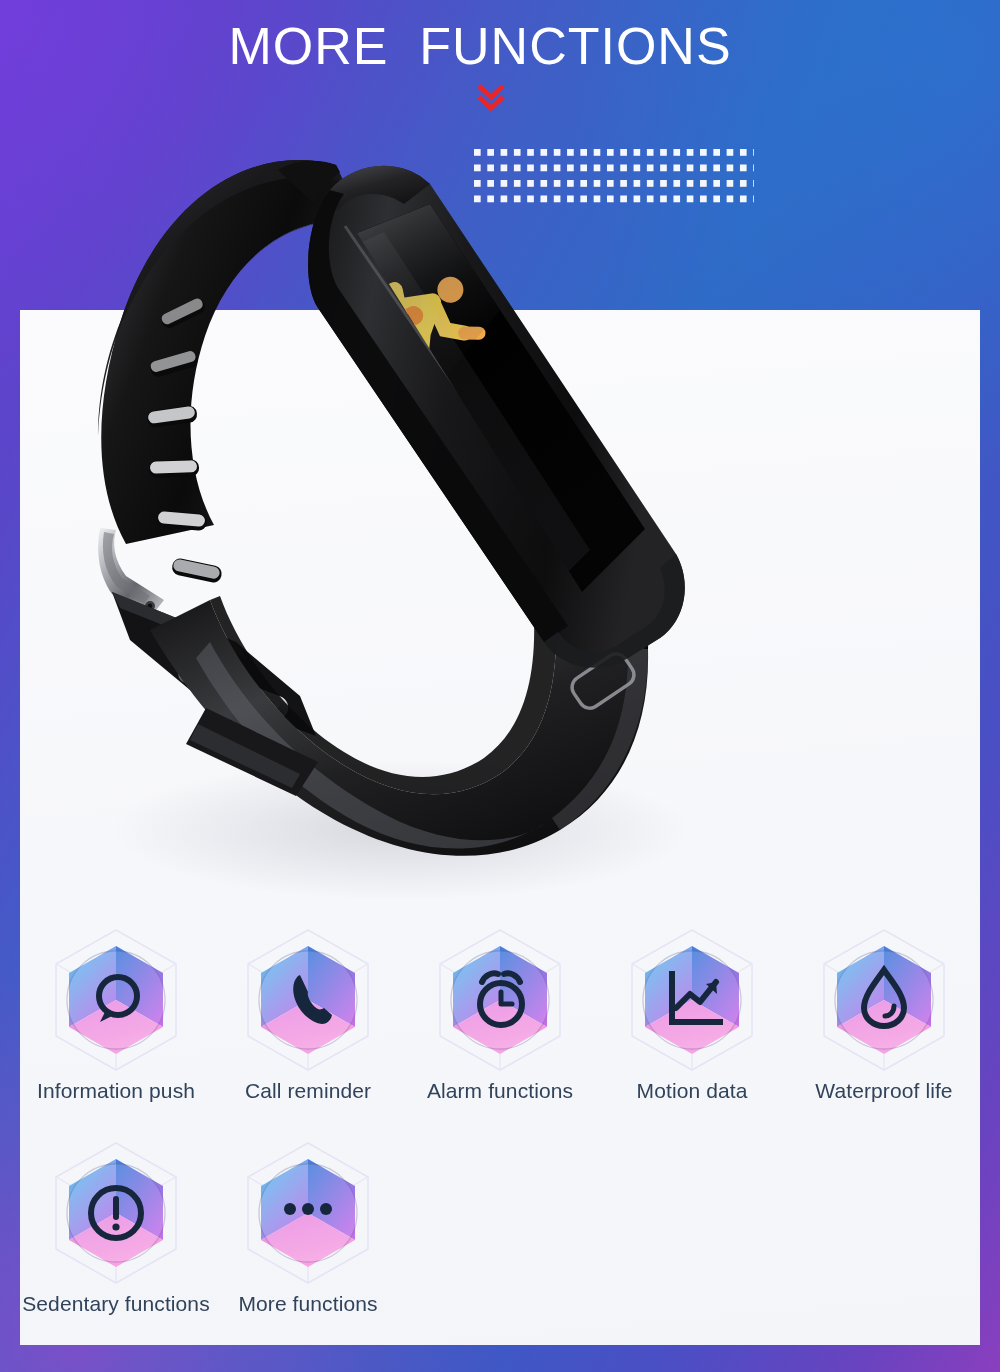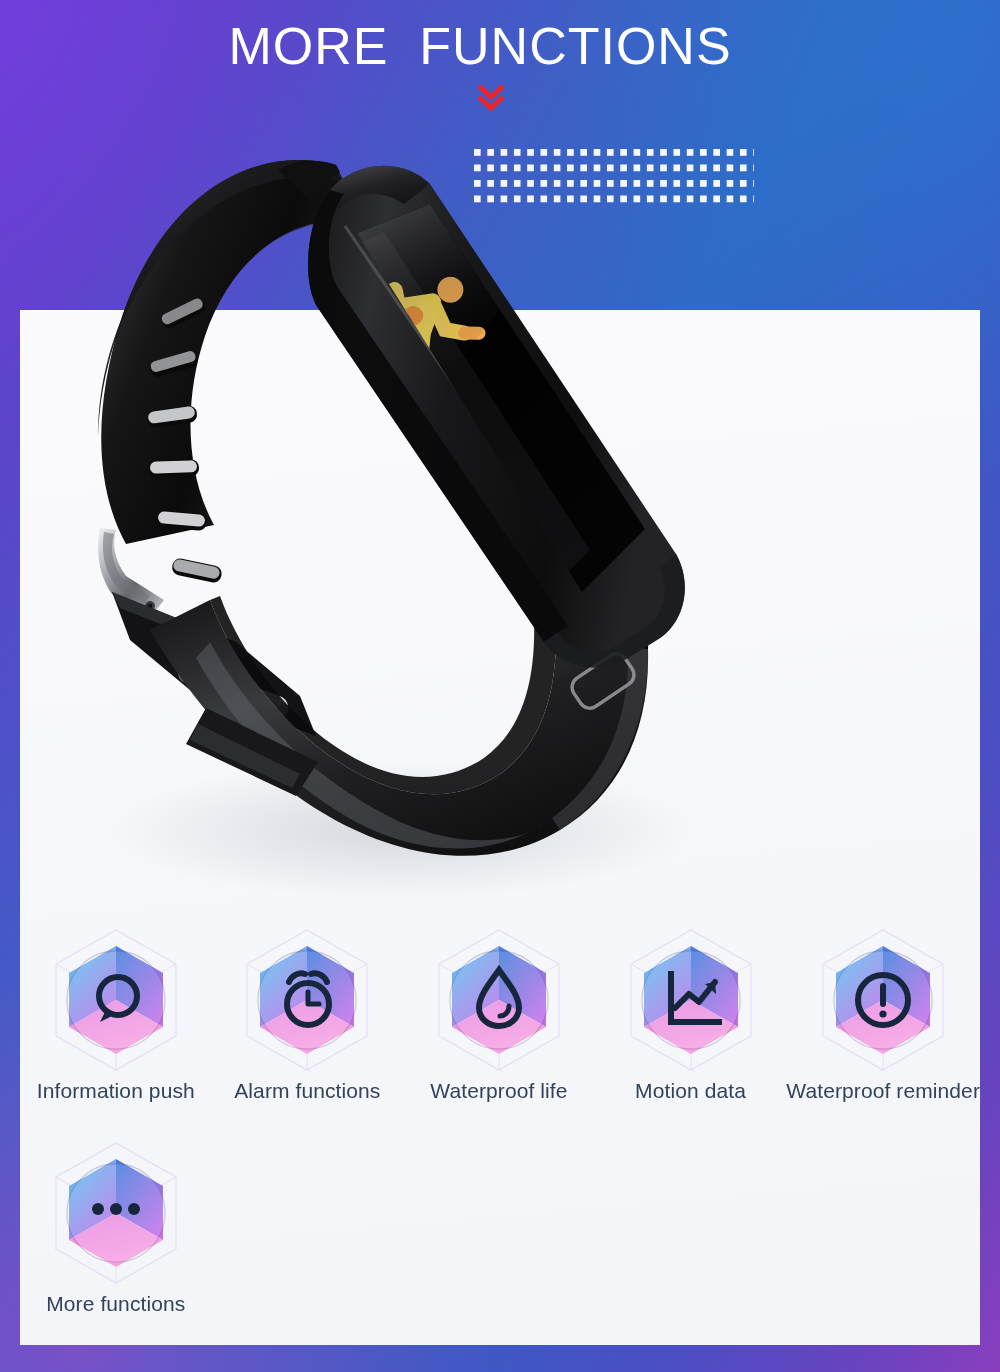--- a/index.html
+++ b/index.html
@@ -363,20 +363,42 @@
         <circle cx="76" cy="76" r="49" fill="none" stroke="#6b5f8e" stroke-width="1.3" opacity=".3"></circle>
         <g>
           <circle cx="78" cy="72" r="19" fill="none" stroke="#16263c" stroke-width="6"></circle>
           <path d="M66 86 L60 98 L74 91 Z" fill="#16263c"></path>
         </g>
       </svg>
     </div>
     <div class="feat-label">Information push</div>
   </div>
 
+  <div class="feat">
+    <div class="hexwrap">
+      <svg viewBox="0 0 152 152">
+        <g opacity=".30">
+          <path d="M76 6 L136 40 L136 112 L76 146 L16 112 L16 40 Z" fill="none" stroke="#c9b9ee" stroke-width="1.6"></path>
+          <path d="M16 40 L76 74 L136 40" fill="none" stroke="#cbbcee" stroke-width="1.3"></path>
+          <path d="M76 74 L76 146" fill="none" stroke="#cbbcee" stroke-width="1.3"></path>
+        </g>
+        <path d="M76 22 L76 76 L29 103 L29 49 Z" fill="url(#hx0a)"></path>
+        <path d="M76 22 L123 49 L123 103 L76 76 Z" fill="url(#hx0b)"></path>
+        <path d="M29 103 L76 76 L123 103 L76 130 Z" fill="url(#hx0c)"></path>
+        <circle cx="76" cy="76" r="49" fill="#ffffff" opacity=".13"></circle>
+        <circle cx="76" cy="76" r="49" fill="none" stroke="#6b5f8e" stroke-width="1.3" opacity=".3"></circle>
+        <g>
+          <path d="M66 52 C60 58 60 68 64 78 C69 90 80 99 90 100
+                   C95 100 99 96 100 91 L92 84 C89 86 86 86 83 83
+                   C78 78 75 72 76 68 L68 51 Z" fill="#16263c"></path>
+        </g>
+      </svg>
+    </div>
+    <div class="feat-label">Call reminder</div>
+  </div>
 
   <div class="feat">
     <div class="hexwrap">
       <svg viewBox="0 0 152 152">
         <g opacity=".30">
           <path d="M76 6 L136 40 L136 112 L76 146 L16 112 L16 40 Z" fill="none" stroke="#c9b9ee" stroke-width="1.6"></path>
           <path d="M16 40 L76 74 L136 40" fill="none" stroke="#cbbcee" stroke-width="1.3"></path>
           <path d="M76 74 L76 146" fill="none" stroke="#cbbcee" stroke-width="1.3"></path>
         </g>
         <path d="M76 22 L76 76 L29 103 L29 49 Z" fill="url(#hx0a)"></path>
@@ -404,20 +426,43 @@
           <path d="M76 6 L136 40 L136 112 L76 146 L16 112 L16 40 Z" fill="none" stroke="#c9b9ee" stroke-width="1.6"></path>
           <path d="M16 40 L76 74 L136 40" fill="none" stroke="#cbbcee" stroke-width="1.3"></path>
           <path d="M76 74 L76 146" fill="none" stroke="#cbbcee" stroke-width="1.3"></path>
         </g>
         <path d="M76 22 L76 76 L29 103 L29 49 Z" fill="url(#hx0a)"></path>
         <path d="M76 22 L123 49 L123 103 L76 76 Z" fill="url(#hx0b)"></path>
         <path d="M29 103 L76 76 L123 103 L76 130 Z" fill="url(#hx0c)"></path>
         <circle cx="76" cy="76" r="49" fill="#ffffff" opacity=".13"></circle>
         <circle cx="76" cy="76" r="49" fill="none" stroke="#6b5f8e" stroke-width="1.3" opacity=".3"></circle>
         <g>
+          <path d="M56 50 L56 98 L104 98" fill="none" stroke="#16263c" stroke-width="6" stroke-linecap="square"></path>
+          <path d="M60 84 L74 70 L84 78 L100 58" fill="none" stroke="#16263c" stroke-width="6" stroke-linejoin="round" stroke-linecap="round"></path>
+          <path d="M100 58 L101 70 L90 60 Z" fill="#16263c"></path>
+        </g>
+      </svg>
+    </div>
+    <div class="feat-label">Motion data</div>
+  </div>
+
+  <div class="feat">
+    <div class="hexwrap">
+      <svg viewBox="0 0 152 152">
+        <g opacity=".30">
+          <path d="M76 6 L136 40 L136 112 L76 146 L16 112 L16 40 Z" fill="none" stroke="#c9b9ee" stroke-width="1.6"></path>
+          <path d="M16 40 L76 74 L136 40" fill="none" stroke="#cbbcee" stroke-width="1.3"></path>
+          <path d="M76 74 L76 146" fill="none" stroke="#cbbcee" stroke-width="1.3"></path>
+        </g>
+        <path d="M76 22 L76 76 L29 103 L29 49 Z" fill="url(#hx0a)"></path>
+        <path d="M76 22 L123 49 L123 103 L76 76 Z" fill="url(#hx0b)"></path>
+        <path d="M29 103 L76 76 L123 103 L76 130 Z" fill="url(#hx0c)"></path>
+        <circle cx="76" cy="76" r="49" fill="#ffffff" opacity=".13"></circle>
+        <circle cx="76" cy="76" r="49" fill="none" stroke="#6b5f8e" stroke-width="1.3" opacity=".3"></circle>
+        <g>
           <path d="M76 46 C66 60 56 72 56 84 C56 94 65 102 76 102
                    C87 102 96 94 96 84 C96 72 86 60 76 46 Z" fill="none" stroke="#16263c" stroke-width="6"></path>
           <path d="M86 82 C86 88 82 92 77 92" fill="none" stroke="#16263c" stroke-width="5" stroke-linecap="round"></path>
         </g>
       </svg>
     </div>
     <div class="feat-label">Waterproof life</div>
   </div>
 
   <div class="feat">
@@ -427,50 +472,27 @@
           <path d="M76 6 L136 40 L136 112 L76 146 L16 112 L16 40 Z" fill="none" stroke="#c9b9ee" stroke-width="1.6"></path>
           <path d="M16 40 L76 74 L136 40" fill="none" stroke="#cbbcee" stroke-width="1.3"></path>
           <path d="M76 74 L76 146" fill="none" stroke="#cbbcee" stroke-width="1.3"></path>
         </g>
         <path d="M76 22 L76 76 L29 103 L29 49 Z" fill="url(#hx0a)"></path>
         <path d="M76 22 L123 49 L123 103 L76 76 Z" fill="url(#hx0b)"></path>
         <path d="M29 103 L76 76 L123 103 L76 130 Z" fill="url(#hx0c)"></path>
         <circle cx="76" cy="76" r="49" fill="#ffffff" opacity=".13"></circle>
         <circle cx="76" cy="76" r="49" fill="none" stroke="#6b5f8e" stroke-width="1.3" opacity=".3"></circle>
         <g>
-          <path d="M56 50 L56 98 L104 98" fill="none" stroke="#16263c" stroke-width="6" stroke-linecap="square"></path>
-          <path d="M60 84 L74 70 L84 78 L100 58" fill="none" stroke="#16263c" stroke-width="6" stroke-linejoin="round" stroke-linecap="round"></path>
-          <path d="M100 58 L101 70 L90 60 Z" fill="#16263c"></path>
-        </g>
-      </svg>
-    </div>
-    <div class="feat-label">Motion data</div>
-  </div>
-
-  <div class="feat">
-    <div class="hexwrap">
-      <svg viewBox="0 0 152 152">
-        <g opacity=".30">
-          <path d="M76 6 L136 40 L136 112 L76 146 L16 112 L16 40 Z" fill="none" stroke="#c9b9ee" stroke-width="1.6"></path>
-          <path d="M16 40 L76 74 L136 40" fill="none" stroke="#cbbcee" stroke-width="1.3"></path>
-          <path d="M76 74 L76 146" fill="none" stroke="#cbbcee" stroke-width="1.3"></path>
-        </g>
-        <path d="M76 22 L76 76 L29 103 L29 49 Z" fill="url(#hx0a)"></path>
-        <path d="M76 22 L123 49 L123 103 L76 76 Z" fill="url(#hx0b)"></path>
-        <path d="M29 103 L76 76 L123 103 L76 130 Z" fill="url(#hx0c)"></path>
-        <circle cx="76" cy="76" r="49" fill="#ffffff" opacity=".13"></circle>
-        <circle cx="76" cy="76" r="49" fill="none" stroke="#6b5f8e" stroke-width="1.3" opacity=".3"></circle>
-        <g>
           <circle cx="76" cy="76" r="25" fill="none" stroke="#16263c" stroke-width="6"></circle>
           <path d="M76 62 L76 80" stroke="#16263c" stroke-width="6" stroke-linecap="round"></path>
           <circle cx="76" cy="90" r="3.6" fill="#16263c"></circle>
         </g>
       </svg>
     </div>
-    <div class="feat-label">Waterproof reminder</div>
+    <div class="feat-label">Sedentary functions</div>
   </div>
 
 
   <div class="feat">
     <div class="hexwrap">
       <svg viewBox="0 0 152 152">
         <g opacity=".30">
           <path d="M76 6 L136 40 L136 112 L76 146 L16 112 L16 40 Z" fill="none" stroke="#c9b9ee" stroke-width="1.6"></path>
           <path d="M16 40 L76 74 L136 40" fill="none" stroke="#cbbcee" stroke-width="1.3"></path>
           <path d="M76 74 L76 146" fill="none" stroke="#cbbcee" stroke-width="1.3"></path>

